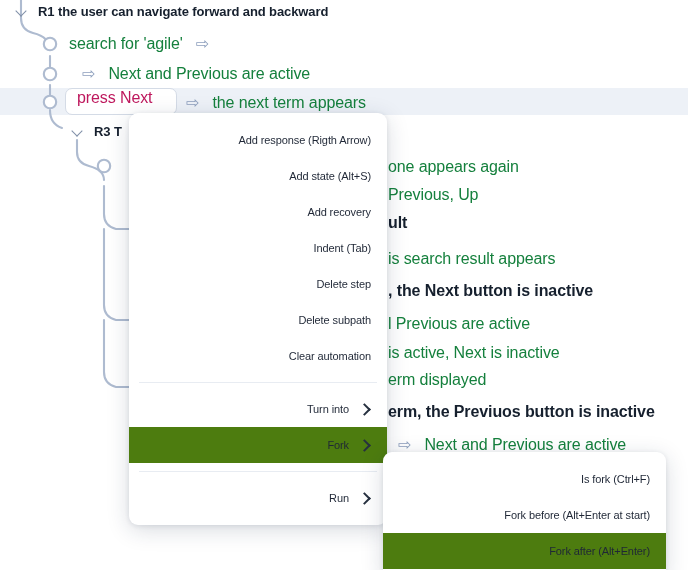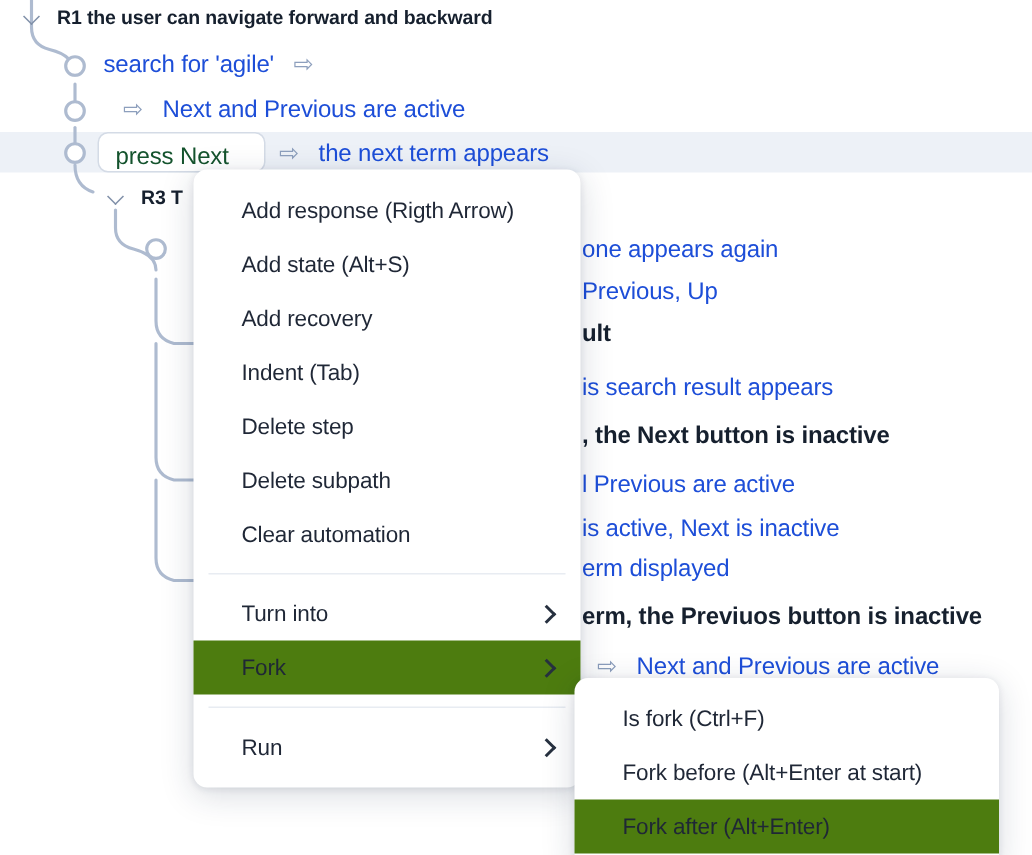--- a/index.html
+++ b/index.html
@@ -42,21 +42,21 @@
     line-height: 1;
   }
   .rule-title {
     font-size: 13px;
     font-weight: bold;
     color: #16202e;
     letter-spacing: -0.1px;
   }
   .step-text {
     font-size: 16px;
-    color: #1d4ed8;
+    color: #15803d;
     letter-spacing: -0.1px;
   }
   .step-text.bold {
     font-weight: bold;
     color: #16202e;
     text-align: center;
   }
   .arrow-glyph {
     font-size: 16px;
     color: #8d9fbd;
@@ -82,49 +82,50 @@
     margin: 1px auto 0;
   }
 
   .editbox {
     position: absolute;
     border: 1px solid #d4dbe6;
     border-radius: 7px;
     background: #ffffff;
     box-sizing: border-box;
     display: flex;
-    align-items: flex-end;
+    align-items: flex-start;
     padding: 0 11px;
     font-size: 16px;
-    color: #14532d;
+    color: #be185d;
     letter-spacing: -0.1px;
   }
 
   
   .menu {
     position: absolute;
     background: #ffffff;
     border-radius: 9px;
     box-shadow: 0 5px 22px rgba(25,40,70,0.17), 0 1px 5px rgba(25,40,70,0.10);
     padding: 9px 0;
     box-sizing: border-box;
   }
   #context-menu { left: 129px; top: 113px; width: 258px; }
   #fork-submenu { left: 383px; top: 452px; width: 283px; }
 
   .menu-item {
     height: 36px;
     display: flex;
     align-items: center;
-    padding: 0 16px 0 32px;
-    font-size: 15px;
+    padding: 0 16px 0 5px;
+    font-size: 11px;
     color: #1f2736;
     letter-spacing: -0.1px;
     cursor: default;
     white-space: nowrap;
+    text-align: right;
   }
   .menu-item.hover { background: #4d7c0f; }
   .menu-item .label { flex: 1; }
   .submenu-chevron {
     width: 12px; height: 12px;
     position: relative;
     margin-left: 10px;
   }
   .submenu-chevron::before {
     content: "";

